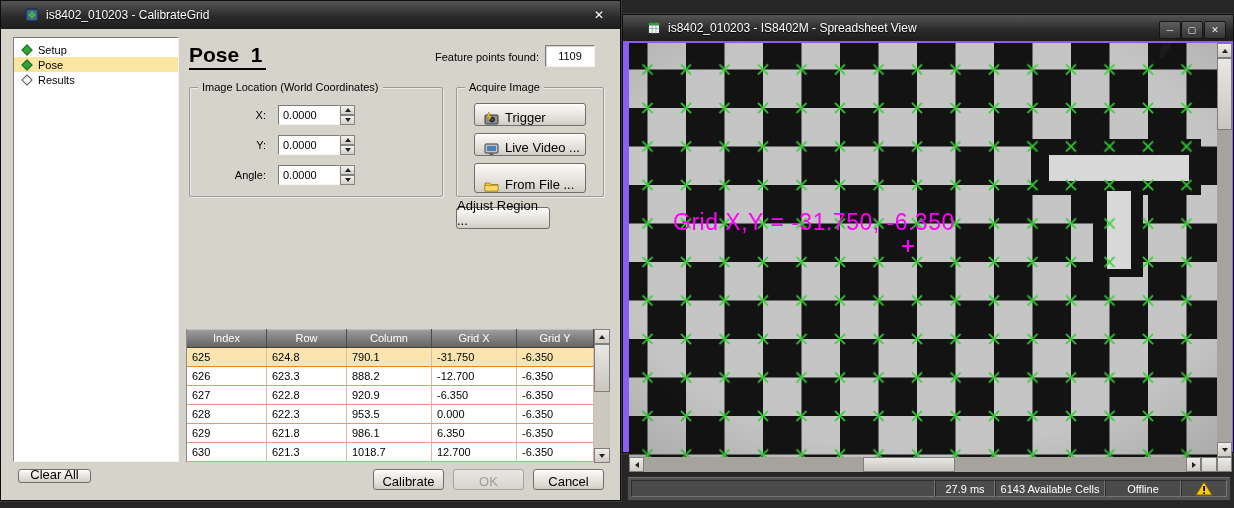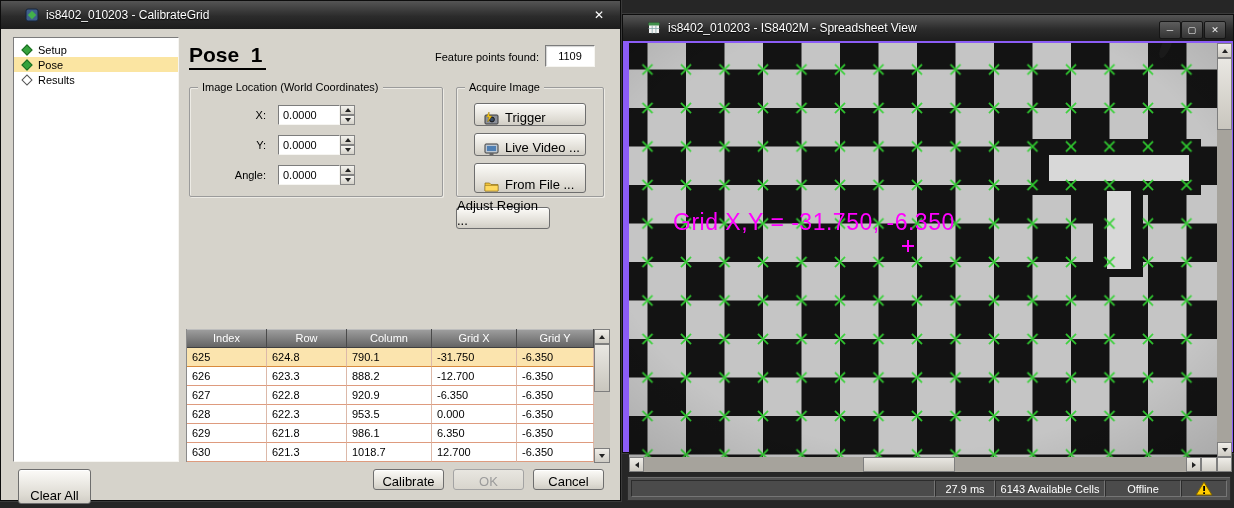--- a/index.html
+++ b/index.html
@@ -221,21 +221,21 @@
     <div class="sb-track" style="left:593px;top:328px;width:16px;height:134px;">
       <div class="sb-btn" style="left:0;top:0;width:16px;height:15px;">
           <span class="tri-up"></span>
         </div>
       <div class="sb-thumb" style="left:0;top:15px;width:16px;height:48px;"></div>
       <div class="sb-btn" style="left:0;bottom:0;width:16px;height:15px;">
           <span class="tri-down"></span>
         </div>
     </div>
 
-    <div class="btn" style="left:17px;top:468px;width:73px;height:35px;">Clear All</div>
+    <div class="btn" style="left:17px;top:468px;width:73px;height:14px;">Clear All</div>
     <div class="btn" style="left:372px;top:468px;width:71px;height:21px;">Calibrate</div>
     <div class="btn disabled" style="left:452px;top:468px;width:71px;height:21px;">OK</div>
     <div class="btn" style="left:532px;top:468px;width:71px;height:21px;">Cancel</div>
   </div>
 
   <div class="win" style="left:622px;top:14px;width:612px;height:439px;background:#8b5cf6;">
     <div class="titlebar" style="height:26px;">
       <svg width="14" height="14">
         <rect x="1.5" y="1.5" width="11" height="11" fill="#f4f4f4" stroke="#2e2e2e"></rect>
         <rect x="1.5" y="1.5" width="11" height="3" fill="#3f8f4a"></rect>

